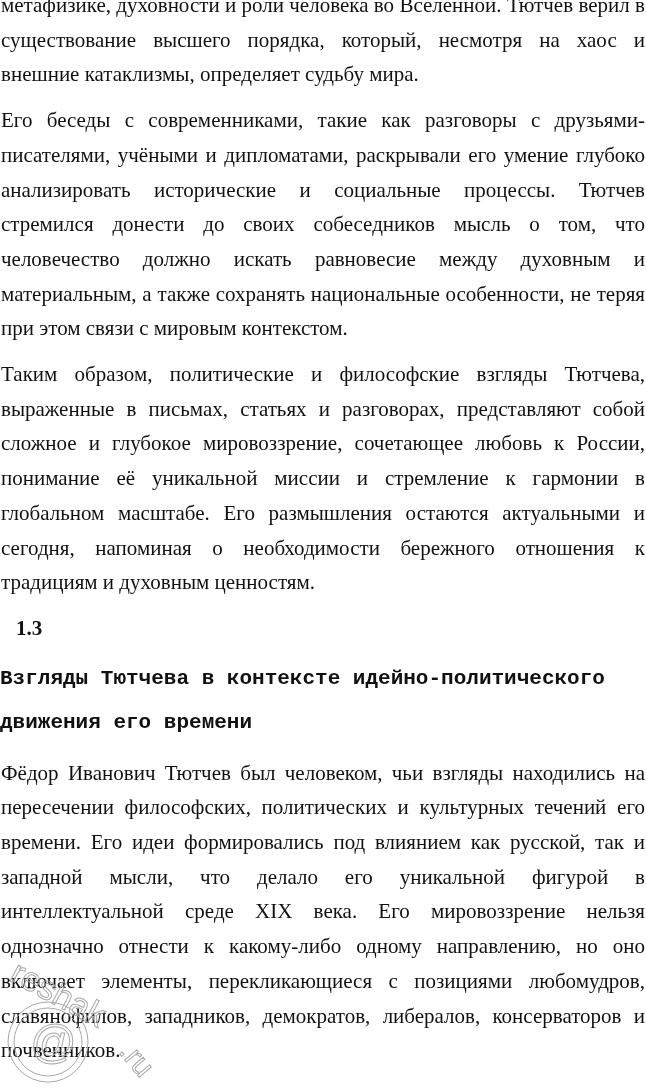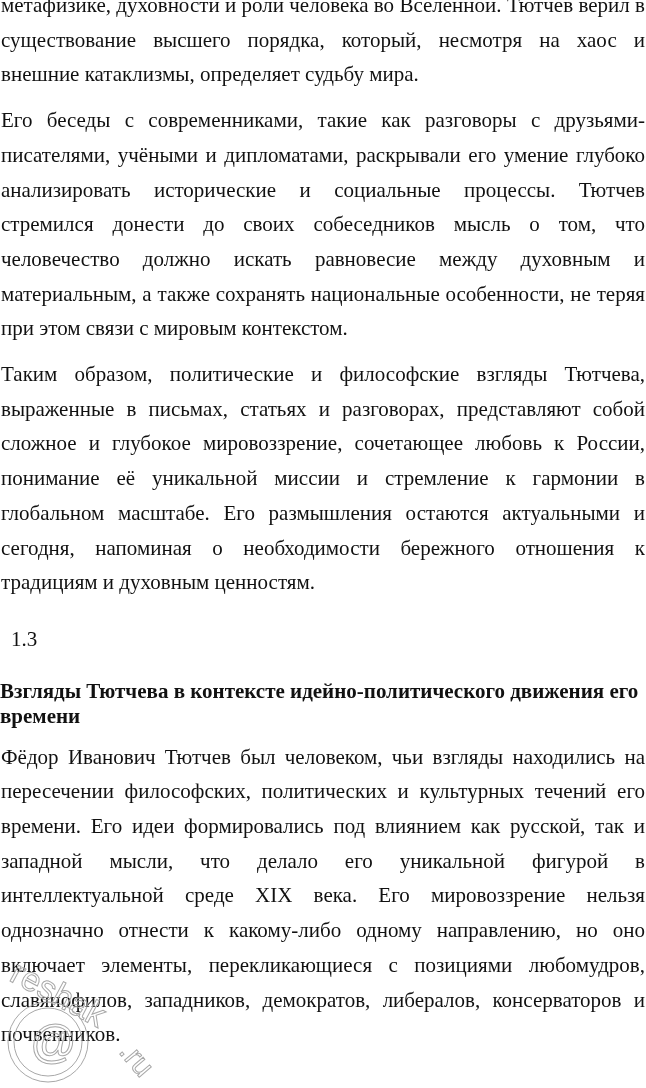--- a/index.html
+++ b/index.html
@@ -7,22 +7,22 @@
     width: 646px; height: 1088px; overflow: hidden; position: relative;
     font-family: "Liberation Serif", serif; color: #111111;
   }
   .page { position: absolute; left: 0; top: -12px; width: 646px; }
   .para {
     margin: 0; font-size: 21px; line-height: 34.7px;
     text-align: justify; text-align-last: left;
     padding: 0 1px 0 1px;
   }
   .gap { height: 11px; }
-  .section-num { font-weight: normal; font-size: 21px; line-height: 34.7px; margin: 11px; }
-  .heading { font-weight: bold; font-size: 21px; line-height: 25px; margin: 0; text-align: left; }
+  .section-num { font-weight: bold; font-size: 21px; line-height: 34.7px; margin: 0; padding-left: 16px; }
+  .heading { font-weight: bold; font-size: 21px; line-height: 44px; margin: 0; text-align: left; font-family: Liberation Mono, monospace; }
   .watermark {
     position: absolute; left: 0px; top: 960px; width: 180px; height: 128px;
     pointer-events: none;
   }
 </style>
 </head>
 <body>
 
 <div class="page">
   <p class="para">метафизике, духовности и роли человека во Вселенной. Тютчев верил в существование высшего порядка, который, несмотря на хаос и внешние катаклизмы, определяет судьбу мира.</p>

